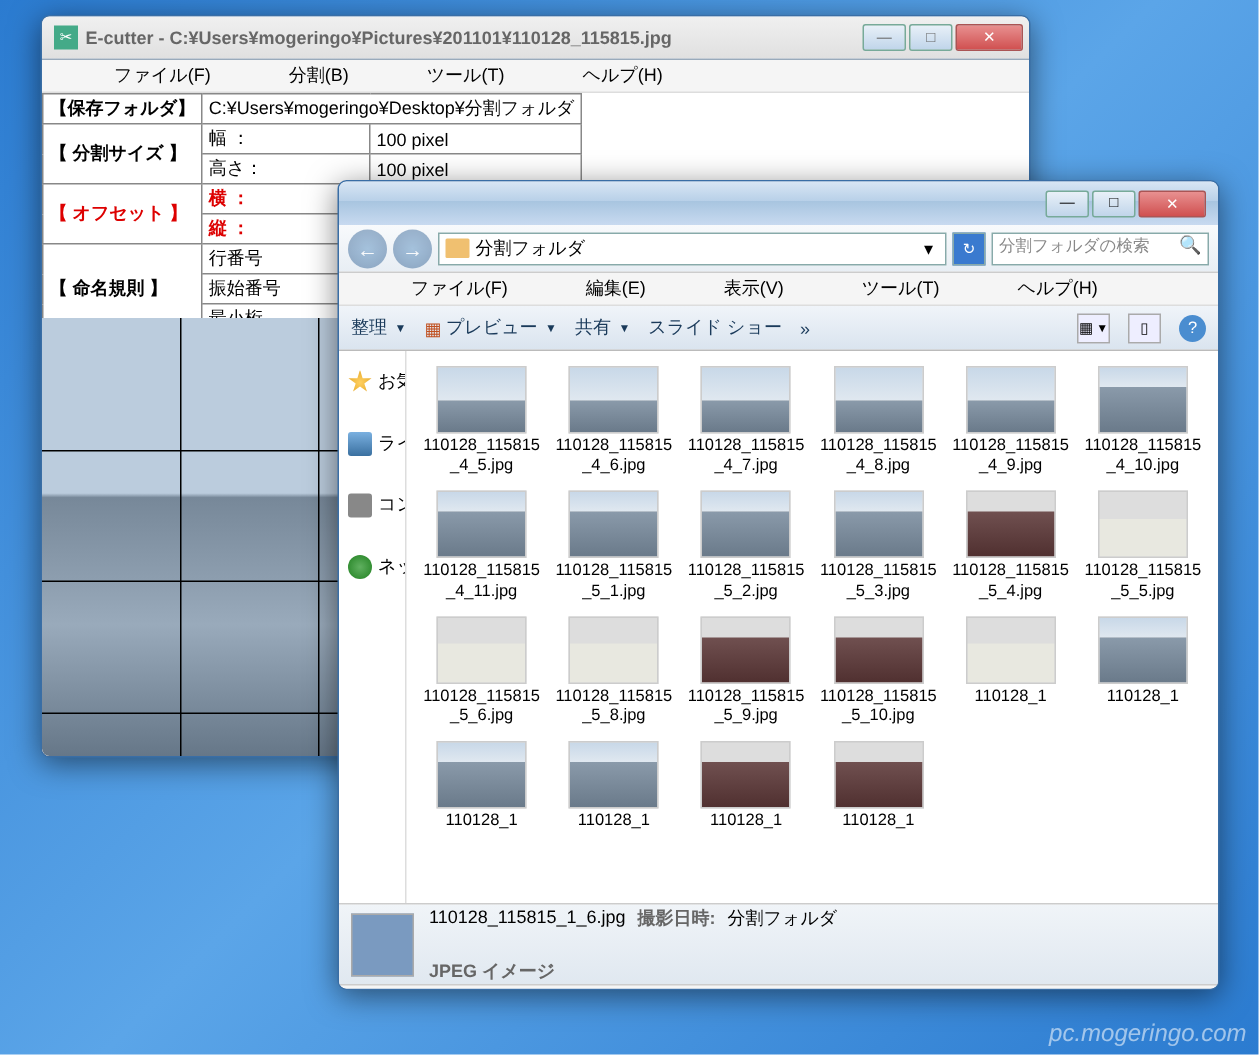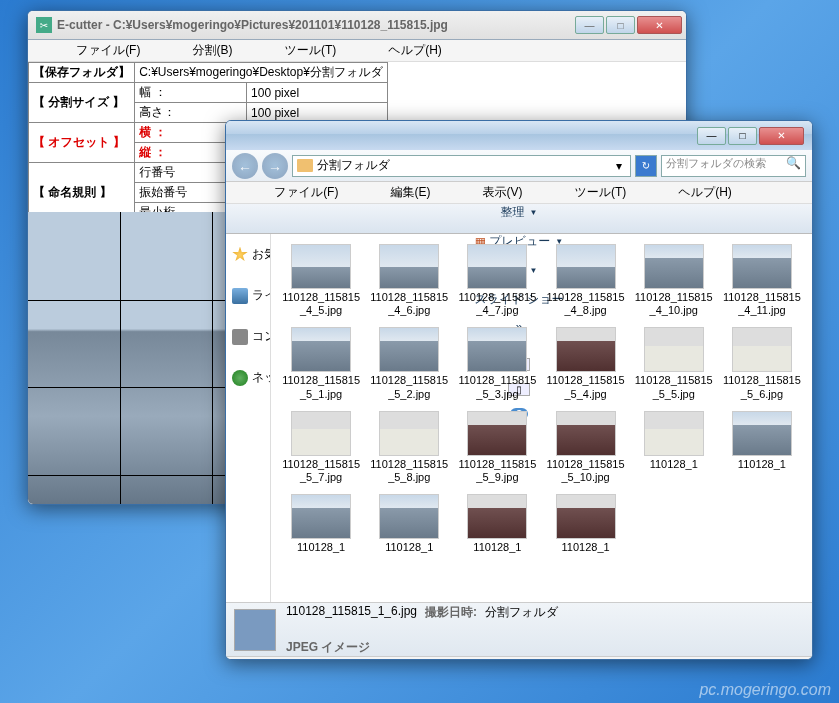--- a/index.html
+++ b/index.html
@@ -33,21 +33,21 @@
 .exp-titlebar .win-controls { margin-left: auto; }
 .nav-bar { height: 32px; background: linear-gradient(#f8fafc, #e8eef4); display: flex; align-items: center; padding: 2px 6px; gap: 4px; border-bottom: 1px solid #ccc; }
 .nav-btn { width: 26px; height: 26px; border-radius: 13px; background: radial-gradient(#5a8fc0, #2e5a8a); display: flex; align-items: center; justify-content: center; color: #fff; font-size: 14px; cursor: pointer; }
 .nav-btn.disabled { opacity: 0.5; }
 .address-bar { flex: 1; height: 22px; border: 1px solid #8aa; background: #fff; display: flex; align-items: center; padding: 0 4px; font-size: 12px; }
 .folder-icon-sm { width: 16px; height: 13px; background: #f0c070; border-radius: 1px; margin-right: 4px; }
 .breadcrumb-drop { margin-left: auto; padding: 0 4px; cursor: pointer; }
 .refresh-btn { width: 22px; height: 22px; border: 1px solid #8aa; background: #3a7acf; color: #fff; display: flex; align-items: center; justify-content: center; font-size: 10px; cursor: pointer; }
 .search-box { width: 145px; height: 22px; border: 1px solid #8aa; background: #fff; display: flex; padding: 0 4px; font-size: 11px; color: #888; }
 .search-icon { margin-left: auto; color: #4a7acf; font-size: 12px; }
-.toolbar { height: 30px; background: linear-gradient(#f0f4f9, #dae4ef); display: flex; align-items: center; padding: 0 8px; gap: 12px; font-size: 12px; border-bottom: 1px solid #bbb; flex-direction: column; }
+.toolbar { height: 30px; background: linear-gradient(#f0f4f9, #dae4ef); display: flex; align-items: center; padding: 0 8px; gap: 12px; font-size: 12px; border-bottom: 1px solid #bbb; }
 .tool-item { display: flex; align-items: center; gap: 3px; cursor: pointer; color: #1a3a5a; }
 .tool-drop { font-size: 8px; margin-left: 2px; }
 .tool-spacer { flex: 1; }
 .view-btn { width: 22px; height: 20px; border: 1px solid #aaa; background: #eef; cursor: pointer; display: flex; align-items: center; justify-content: center; font-size: 10px; }
 .help-btn { width: 18px; height: 18px; border-radius: 9px; background: #4a8dd0; color: #fff; font-size: 11px; display: flex; align-items: center; justify-content: center; cursor: pointer; }
 
 .exp-body { display: flex; height: calc(100% - 170px); }
 .sidebar { width: 45px; background: #fff; border-right: 1px solid #ddd; padding-top: 8px; overflow: hidden; }
 .sb-item { display: flex; align-items: center; gap: 4px; padding: 4px 6px; font-size: 12px; white-space: nowrap; cursor: pointer; }
 .sb-icon { width: 16px; height: 16px; flex-shrink: 0; }
@@ -256,20 +256,27 @@
         </div>
         <div class="file-item">
           <div class="thumb">
             <div class="thumb-sky"></div>
             <div class="thumb-land"></div>
           </div>
           <div class="file-name">110128_115815_4_8.jpg</div>
         </div>
         <div class="file-item">
           <div class="thumb">
+            <div class="thumb-sky"></div>
+            <div class="thumb-land"></div>
+          </div>
+          <div class="file-name">110128_115815_4_9.jpg</div>
+        </div>
+        <div class="file-item">
+          <div class="thumb">
             <div class="thumb-sky" style="height:30%"></div>
             <div class="thumb-land" style="height:70%"></div>
           </div>
           <div class="file-name">110128_115815_4_10.jpg</div>
         </div>
         <div class="file-item">
           <div class="thumb">
             <div class="thumb-sky" style="height:30%"></div>
             <div class="thumb-land" style="height:70%"></div>
           </div>
@@ -306,26 +313,20 @@
           <div class="thumb">
             <div class="thumb-snow"></div>
           </div>
           <div class="file-name">110128_115815_5_5.jpg</div>
         </div>
         <div class="file-item">
           <div class="thumb">
             <div class="thumb-snow"></div>
           </div>
           <div class="file-name">110128_115815_5_6.jpg</div>
-        </div>
-        <div class="file-item">
-          <div class="thumb">
-            <div class="thumb-snow"></div>
-          </div>
-          <div class="file-name">110128_115815_5_7.jpg</div>
         </div>
         <div class="file-item">
           <div class="thumb">
             <div class="thumb-snow"></div>
           </div>
           <div class="file-name">110128_115815_5_8.jpg</div>
         </div>
         <div class="file-item">
           <div class="thumb">
             <div class="thumb-city"></div>

